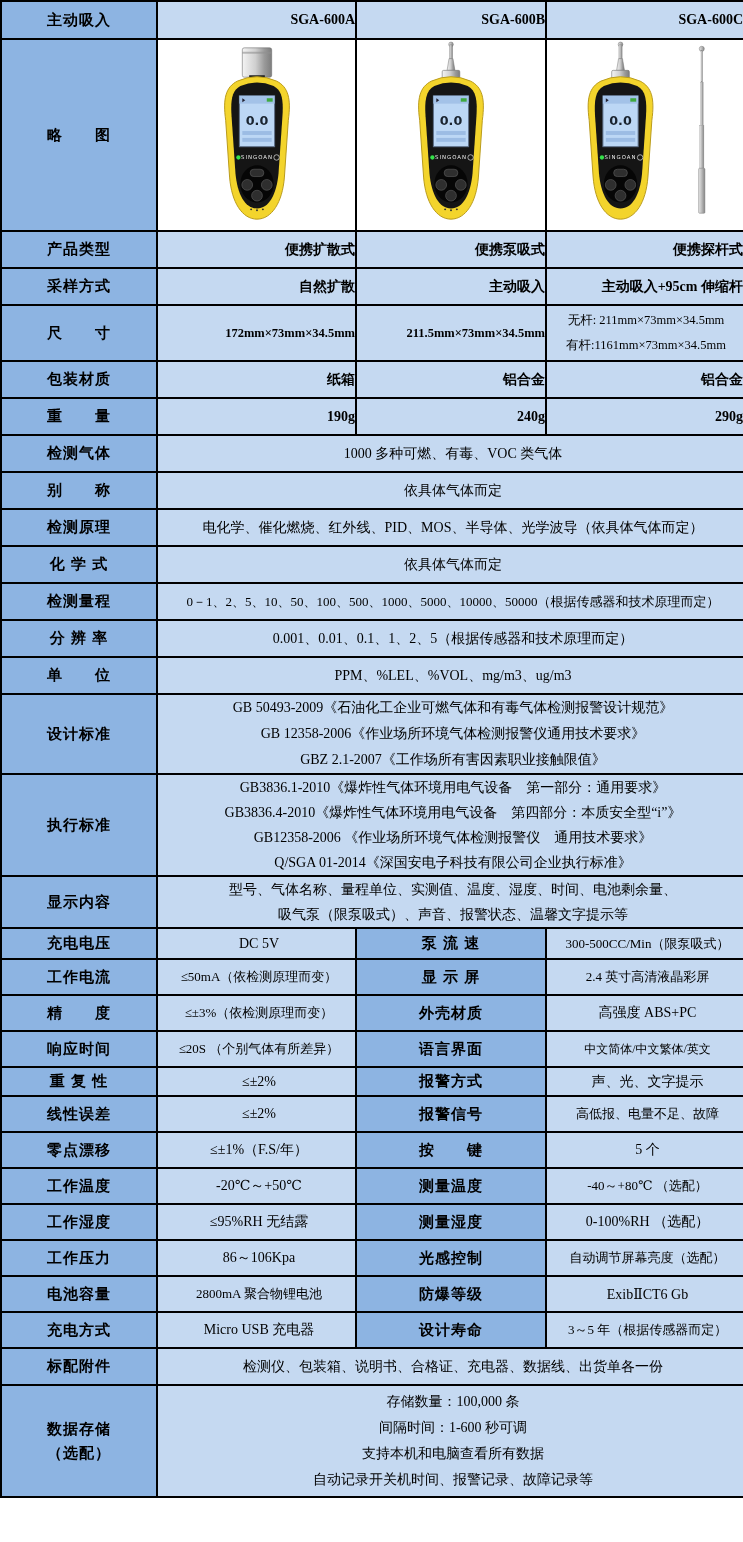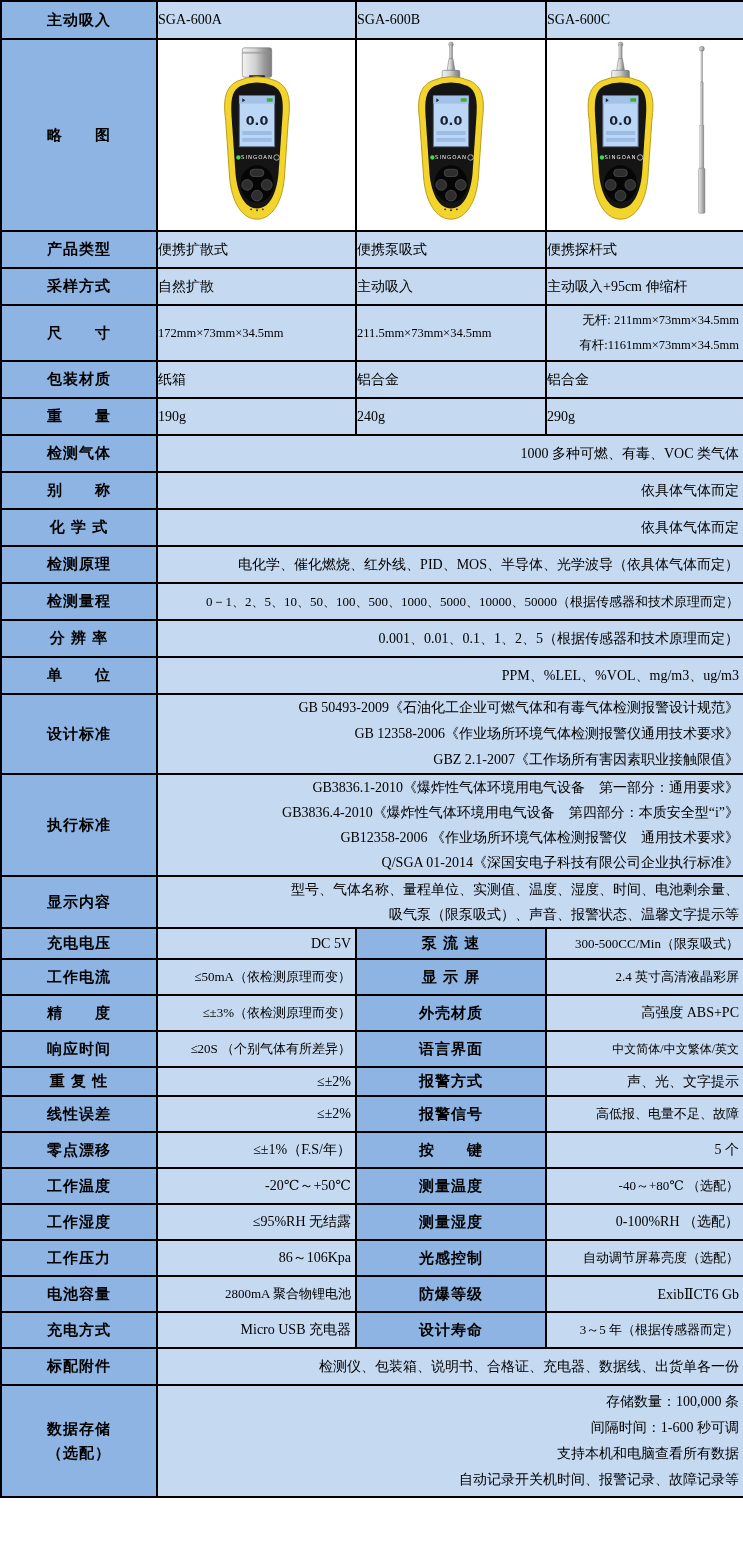--- a/index.html
+++ b/index.html
@@ -8,22 +8,22 @@
   table.spec td{border:2px solid #000;overflow:hidden;padding:0;vertical-align:middle;}
   td.lbl{
     background:#8db4e2;text-align:center;font-weight:bold;
     font-size:15px;color:#000;letter-spacing:1px;
     font-family:"Liberation Sans","DejaVu Sans",sans-serif;
   }
   td.val{
     background:#c5d9f1;font-size:14px;color:#000;
     font-family:"Liberation Serif","DejaVu Serif",serif;
   }
-  td.val.center{text-align:left;}
-  td.val.left{text-align:right;padding-left:9px;padding-right:4px;}
+  td.val.center{text-align:right;font-weight:bold;}
+  td.val.left{text-align:center;padding-left:9px;padding-right:4px;}
   td.img{background:#ffffff;text-align:center;vertical-align:middle;}
   .line{line-height:25px;white-space:nowrap;}
   .line.tall{line-height:26px;}
   .sz{font-size:12.5px;line-height:25px;white-space:nowrap;}
   .nowrap{white-space:nowrap;}
   .lbl .l2{display:block;line-height:24px;}
 </style>
 </head>
 <body>
 
@@ -185,26 +185,26 @@
 
   <tr style="height:37px">
     <td class="lbl">检测气体</td>
     <td class="val left" colspan="3">1000 多种可燃、有毒、VOC 类气体</td>
   </tr>
   <tr style="height:37px">
     <td class="lbl">别　　称</td>
     <td class="val left" colspan="3">依具体气体而定</td>
   </tr>
   <tr style="height:37px">
+    <td class="lbl">检测原理</td>
+    <td class="val left nowrap" colspan="3">电化学、催化燃烧、红外线、PID、MOS、半导体、光学波导（依具体气体而定）</td>
+  </tr>
+  <tr style="height:37px">
     <td class="lbl">化 学 式</td>
     <td class="val left" colspan="3">依具体气体而定</td>
-  </tr>
-  <tr style="height:37px">
-    <td class="lbl">检测原理</td>
-    <td class="val left nowrap" colspan="3">电化学、催化燃烧、红外线、PID、MOS、半导体、光学波导（依具体气体而定）</td>
   </tr>
   <tr style="height:37px">
     <td class="lbl">检测量程</td>
     <td class="val left nowrap" style="font-size:13px" colspan="3">0－1、2、5、10、50、100、500、1000、5000、10000、50000（根据传感器和技术原理而定）</td>
   </tr>
   <tr style="height:37px">
     <td class="lbl">分 辨 率</td>
     <td class="val left nowrap" colspan="3">0.001、0.01、0.1、1、2、5（根据传感器和技术原理而定）</td>
   </tr>
   <tr style="height:37px">

